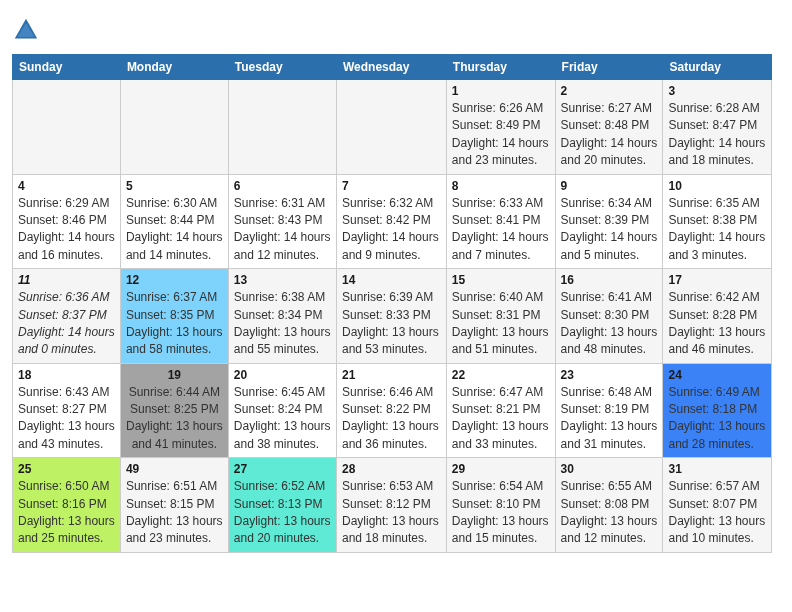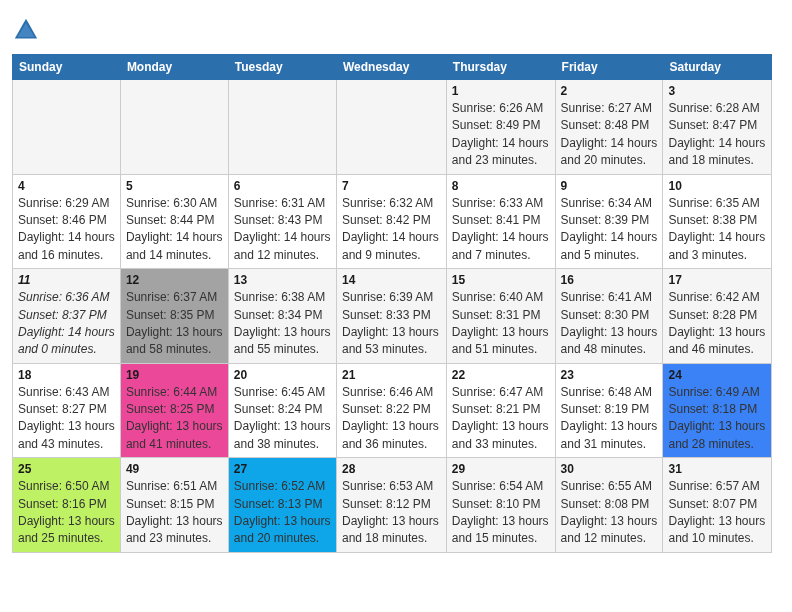--- a/index.html
+++ b/index.html
@@ -174,21 +174,21 @@
           <td style="background: rgb(255, 255, 255);">
             <div class="day-num">10</div>
             <div class="day-info">Sunrise: 6:35 AM<br>Sunset: 8:38 PM<br>Daylight: 14 hours<br>and 3 minutes.</div>
           </td>
         </tr>
         <tr>
           <td style="background: rgb(245, 245, 245); font-style: italic;">
             <div class="day-num">11</div>
             <div class="day-info">Sunrise: 6:36 AM<br>Sunset: 8:37 PM<br>Daylight: 14 hours<br>and 0 minutes.</div>
           </td>
-          <td style="background: #a3a3a3;">
+          <td style="background: #7dd3fc;">
             <div class="day-num">12</div>
             <div class="day-info">Sunrise: 6:37 AM<br>Sunset: 8:35 PM<br>Daylight: 13 hours<br>and 58 minutes.</div>
           </td>
           <td style="background: rgb(245, 245, 245);">
             <div class="day-num">13</div>
             <div class="day-info">Sunrise: 6:38 AM<br>Sunset: 8:34 PM<br>Daylight: 13 hours<br>and 55 minutes.</div>
           </td>
           <td style="background: rgb(245, 245, 245);">
             <div class="day-num">14</div>
             <div class="day-info">Sunrise: 6:39 AM<br>Sunset: 8:33 PM<br>Daylight: 13 hours<br>and 53 minutes.</div>
@@ -204,21 +204,21 @@
           <td style="background: rgb(245, 245, 245);">
             <div class="day-num">17</div>
             <div class="day-info">Sunrise: 6:42 AM<br>Sunset: 8:28 PM<br>Daylight: 13 hours<br>and 46 minutes.</div>
           </td>
         </tr>
         <tr>
           <td style="background: rgb(255, 255, 255);">
             <div class="day-num">18</div>
             <div class="day-info">Sunrise: 6:43 AM<br>Sunset: 8:27 PM<br>Daylight: 13 hours<br>and 43 minutes.</div>
           </td>
-          <td style="background: #ec4899;">
+          <td style="background: #a3a3a3; text-align: center;">
             <div class="day-num">19</div>
             <div class="day-info">Sunrise: 6:44 AM<br>Sunset: 8:25 PM<br>Daylight: 13 hours<br>and 41 minutes.</div>
           </td>
           <td style="background: rgb(255, 255, 255);">
             <div class="day-num">20</div>
             <div class="day-info">Sunrise: 6:45 AM<br>Sunset: 8:24 PM<br>Daylight: 13 hours<br>and 38 minutes.</div>
           </td>
           <td style="background: rgb(255, 255, 255);">
             <div class="day-num">21</div>
             <div class="day-info">Sunrise: 6:46 AM<br>Sunset: 8:22 PM<br>Daylight: 13 hours<br>and 36 minutes.</div>
@@ -238,21 +238,21 @@
         </tr>
         <tr>
           <td style="background: #bef264;">
             <div class="day-num">25</div>
             <div class="day-info">Sunrise: 6:50 AM<br>Sunset: 8:16 PM<br>Daylight: 13 hours<br>and 25 minutes.</div>
           </td>
           <td style="background: rgb(245, 245, 245);">
             <div class="day-num">49</div>
             <div class="day-info">Sunrise: 6:51 AM<br>Sunset: 8:15 PM<br>Daylight: 13 hours<br>and 23 minutes.</div>
           </td>
-          <td style="background: #0ea5e9;">
+          <td style="background: #5eead4;">
             <div class="day-num">27</div>
             <div class="day-info">Sunrise: 6:52 AM<br>Sunset: 8:13 PM<br>Daylight: 13 hours<br>and 20 minutes.</div>
           </td>
           <td style="background: rgb(245, 245, 245);">
             <div class="day-num">28</div>
             <div class="day-info">Sunrise: 6:53 AM<br>Sunset: 8:12 PM<br>Daylight: 13 hours<br>and 18 minutes.</div>
           </td>
           <td style="background: rgb(245, 245, 245); margin-top: 32px;">
             <div class="day-num">29</div>
             <div class="day-info">Sunrise: 6:54 AM<br>Sunset: 8:10 PM<br>Daylight: 13 hours<br>and 15 minutes.</div>

